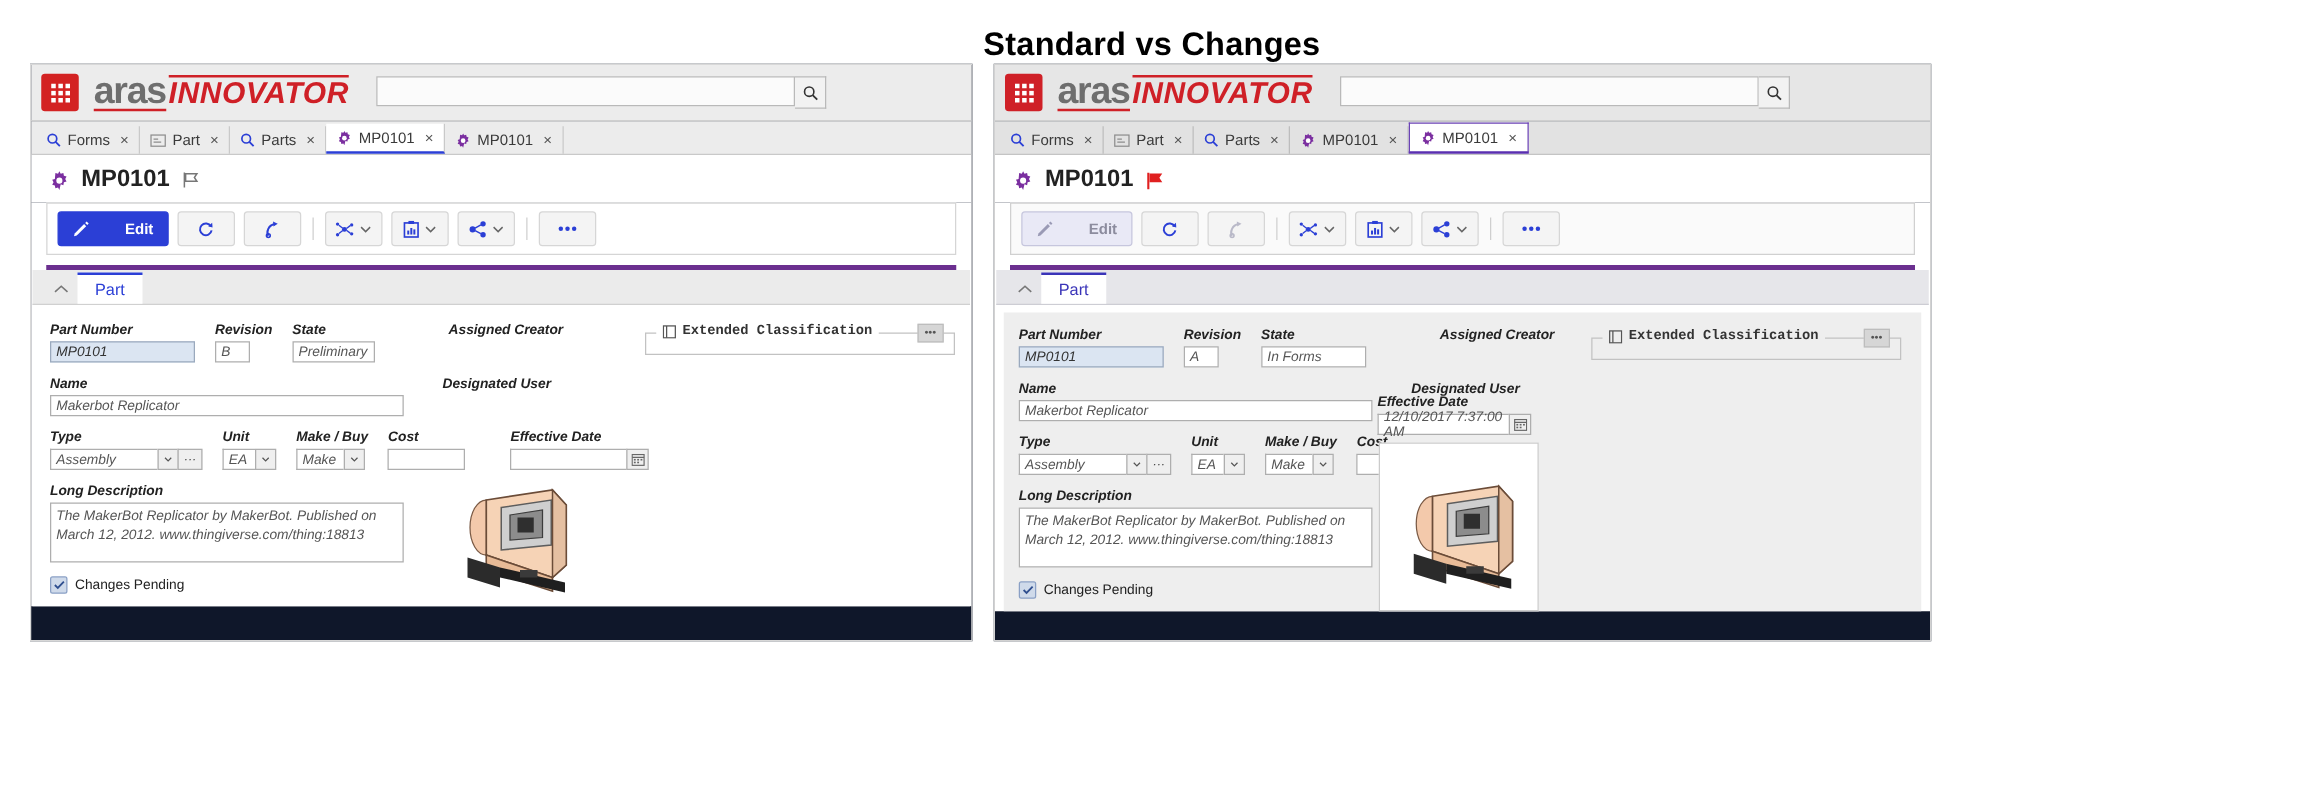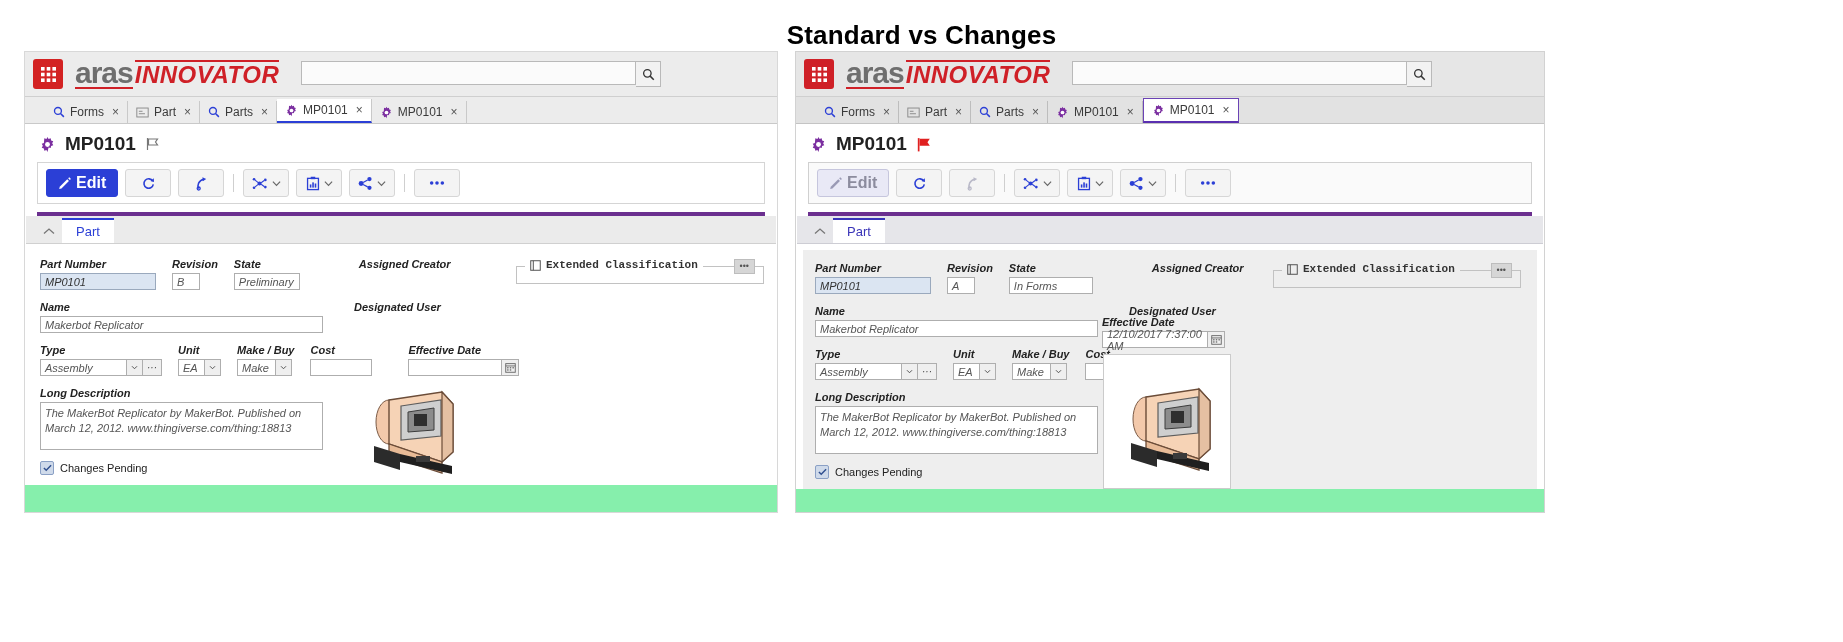--- a/index.html
+++ b/index.html
@@ -6,21 +6,21 @@
   body{
     width:1843px;height:642px;background:#ffffff;
     font-family:"Liberation Sans",sans-serif;
     -webkit-font-smoothing:antialiased;overflow:hidden;
   }
   .page-title{
     text-align:center;font-size:26px;font-weight:bold;color:#000;
     padding-top:20px;letter-spacing:.2px;
   }
   .panels{position:relative;width:1843px;height:560px;}
-  .panel{position:absolute;top:0;background:#86efac;}
+  .panel{position:absolute;top:0;background:#0f172a;}
   
   .panel-left{left:24px;width:752px;border:1px solid #d8d8d8;height:460px;}
   .panel-right{left:795px;width:748px;height:460px;}
 
   
   .app-header{display:flex;align-items:center;height:44px;padding:0 8px;}
   .hdr-std{background:#ececec;border-bottom:1px solid #cfcfcf;}
   .hdr-sty{background:#e6e6e6;border-bottom:1px solid #cfcfcf;}
   .grid-logo{
     width:30px;height:30px;background:#d32222;border-radius:3px;
@@ -42,21 +42,21 @@
   .search-input{
     flex:1;height:22px;border:1px solid #b9b9b9;background:#fbfbfb;
     font-family:"Liberation Sans",sans-serif;font-size:12px;padding:0 5px;outline:none;
   }
   .search-btn{
     width:24px;height:24px;border:1px solid #b9b9b9;border-left:none;background:#f2f2f2;
     display:flex;align-items:center;justify-content:center;cursor:pointer;
   }
 
   
-  .tabstrip{display:flex;align-items:flex-end;height:26px;padding-left:20px;position:relative;}
+  .tabstrip{display:flex;align-items:flex-end;height:26px;padding-left:4px;position:relative;}
   .tabstrip.std{background:#ececec;border-bottom:1px solid #c9c9c9;}
   .tabstrip.sty{background:#e2e2e2;border-bottom:1px solid #c4c4c4;}
   .tab{
     display:flex;align-items:center;gap:5px;height:22px;padding:0 8px;
     font-size:12px;color:#3a3a3a;background:transparent;cursor:pointer;
     border-right:1px solid #c9c9c9;position:relative;
   }
   .tabstrip.sty .tab{border-right:1px solid #bdbdbd;}
   .tab .lbl{white-space:nowrap;}
   .tab .x{color:#555;font-size:12px;margin-left:3px;}
@@ -73,21 +73,21 @@
     display:flex;align-items:center;gap:7px;border:1px solid #d5d5d5;
     padding:6px 8px;background:#fff;
   }
   .panel-right .toolbar{border:1px solid #d0d0d0;background:#fafafa;}
   .tbtn{
     height:26px;min-width:30px;border:1px solid #d6d6d6;border-radius:3px;background:#f4f4f4;
     display:flex;align-items:center;justify-content:center;gap:4px;padding:0 7px;cursor:pointer;
   }
   .tbtn.primary{background:#2b3fd6;border-color:#2b3fd6;color:#fff;font-size:12px;font-weight:bold;padding:0 11px;}
   .panel-right .tbtn.primary{background:#e9e9f6;border-color:#c6c6dd;color:#8c8c9e;}
-  .tbtn .cap{font-size:16px;}
+  .tbtn .cap{font-size:12px;margin-left:24px;}
   .tsep{width:1px;height:18px;background:#cfcfcf;margin:0 2px;}
   .accent-bar{height:4px;background:#6b2f8f;margin:8px 0 0 0;}
   .panel-right .accent-bar{background:#6b2f8f;}
 
   
   .body-area{background:#fff;padding:0 1px;}
   .panel-right .body-area{background:#fff;}
   .sect-tabs{display:flex;align-items:flex-end;height:27px;padding-left:10px;}
   .sect-tabs.std{background:#ebebeb;border-bottom:1px solid #d0d0d0;}
   .sect-tabs.sty{background:#e6e6ea;border-bottom:1px solid #cdcdd4;}

